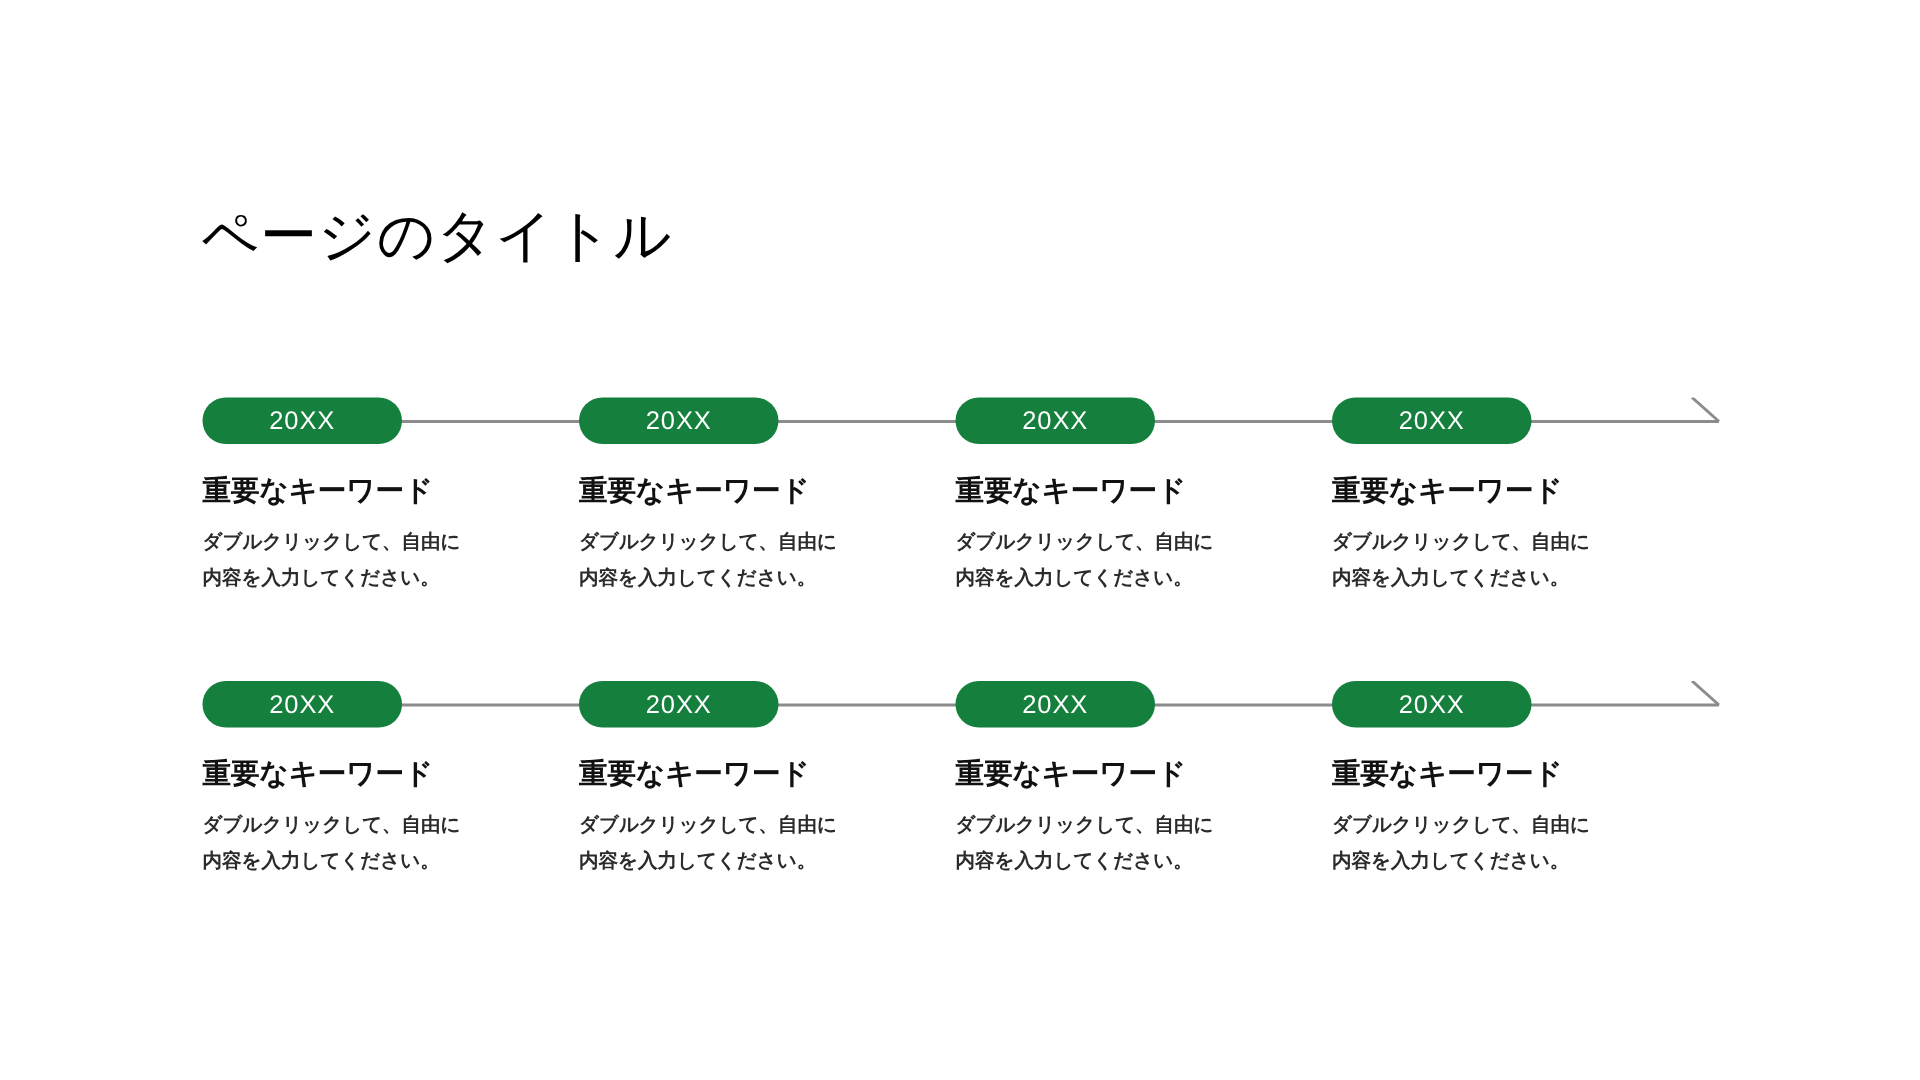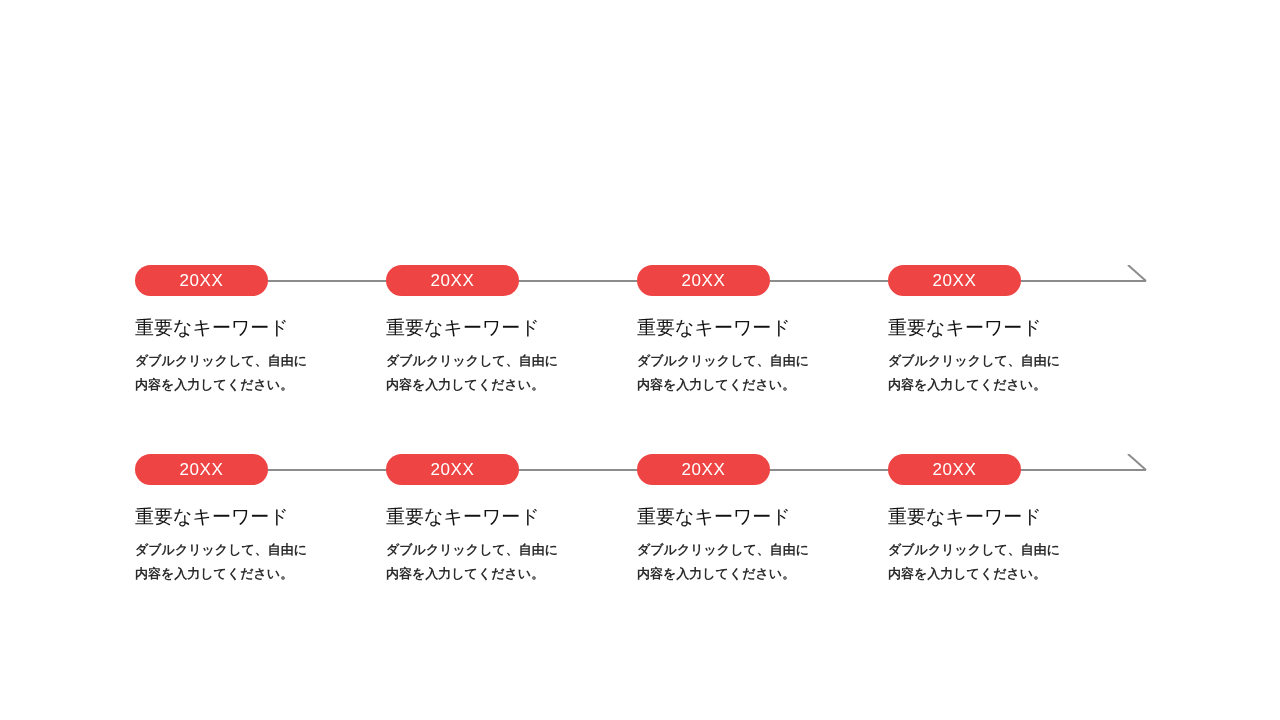--- a/index.html
+++ b/index.html
@@ -66,35 +66,35 @@
   .milestone.col-1 { left: 135px; }
   .milestone.col-2 { left: 386px; }
   .milestone.col-3 { left: 637px; }
   .milestone.col-4 { left: 888px; }
 
   .year-pill {
     position: relative;
     width: 133px;
     height: 31px;
     border-radius: 16px;
-    background: #ef4444;
+    background: #15803d;
     color: #ffffff;
     display: flex;
     align-items: center;
     justify-content: center;
     font-size: 17px;
     font-weight: 400;
     letter-spacing: 0.6px;
     z-index: 2;
   }
 
   .milestone-heading {
     margin-top: 19px;
     font-size: 19px;
-    font-weight: 400;
+    font-weight: 700;
     line-height: 26px;
     color: #111111;
     white-space: nowrap;
   }
 
   .milestone-body {
     margin-top: 8px;
     font-size: 13px;
     font-weight: 700;
     line-height: 24px;
@@ -104,20 +104,21 @@
 
   .milestone-body .body-line {
     display: block;
   }
 </style>
 </head>
 <body>
 
 <div class="slide">
 
+  <div class="page-title">ページのタイトル</div>
 
   <div class="timeline-row row-1">
 
     <svg class="row-axis" width="1280" height="40" viewBox="0 0 1280 40" xmlns="http://www.w3.org/2000/svg">
       <line x1="262" y1="16" x2="394" y2="16" stroke="#8c8c8c" stroke-width="2"></line>
       <line x1="513" y1="16" x2="645" y2="16" stroke="#8c8c8c" stroke-width="2"></line>
       <line x1="764" y1="16" x2="896" y2="16" stroke="#8c8c8c" stroke-width="2"></line>
       <line x1="1015" y1="16" x2="1146" y2="16" stroke="#8c8c8c" stroke-width="2"></line>
       <line x1="1128" y1="0" x2="1146" y2="16" stroke="#8c8c8c" stroke-width="2"></line>
     </svg>

